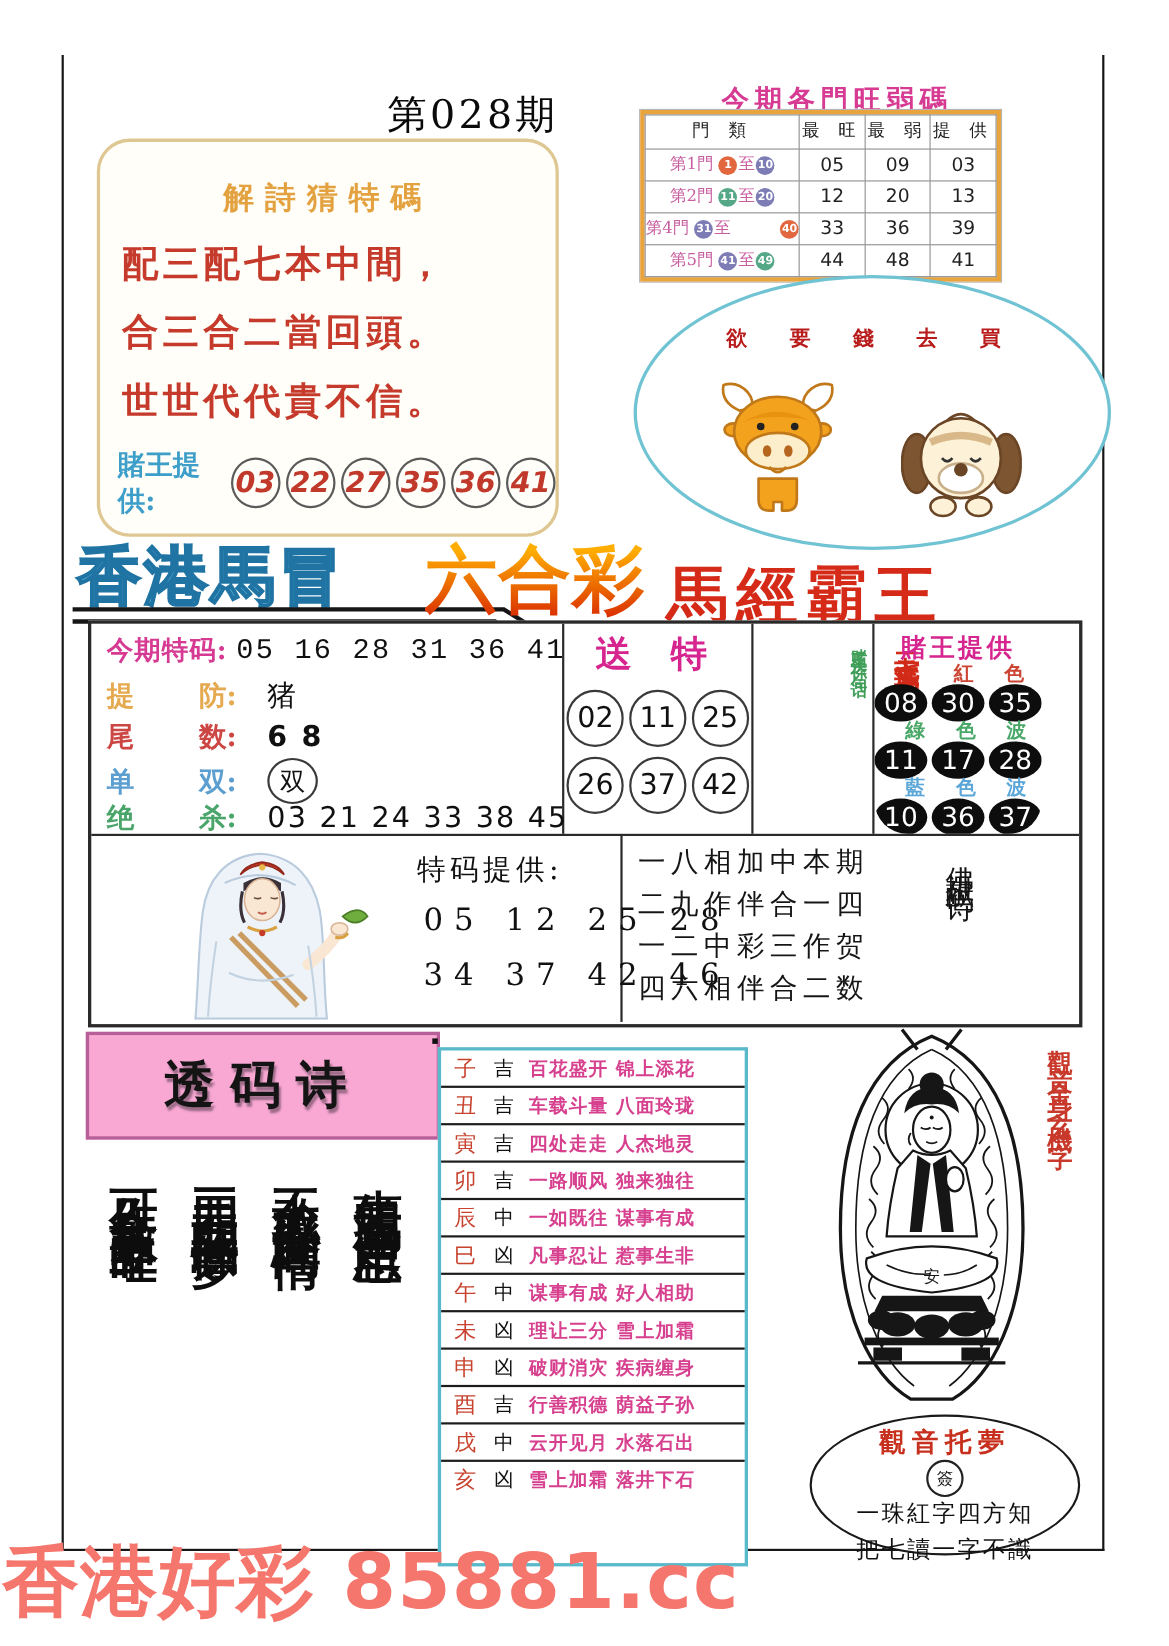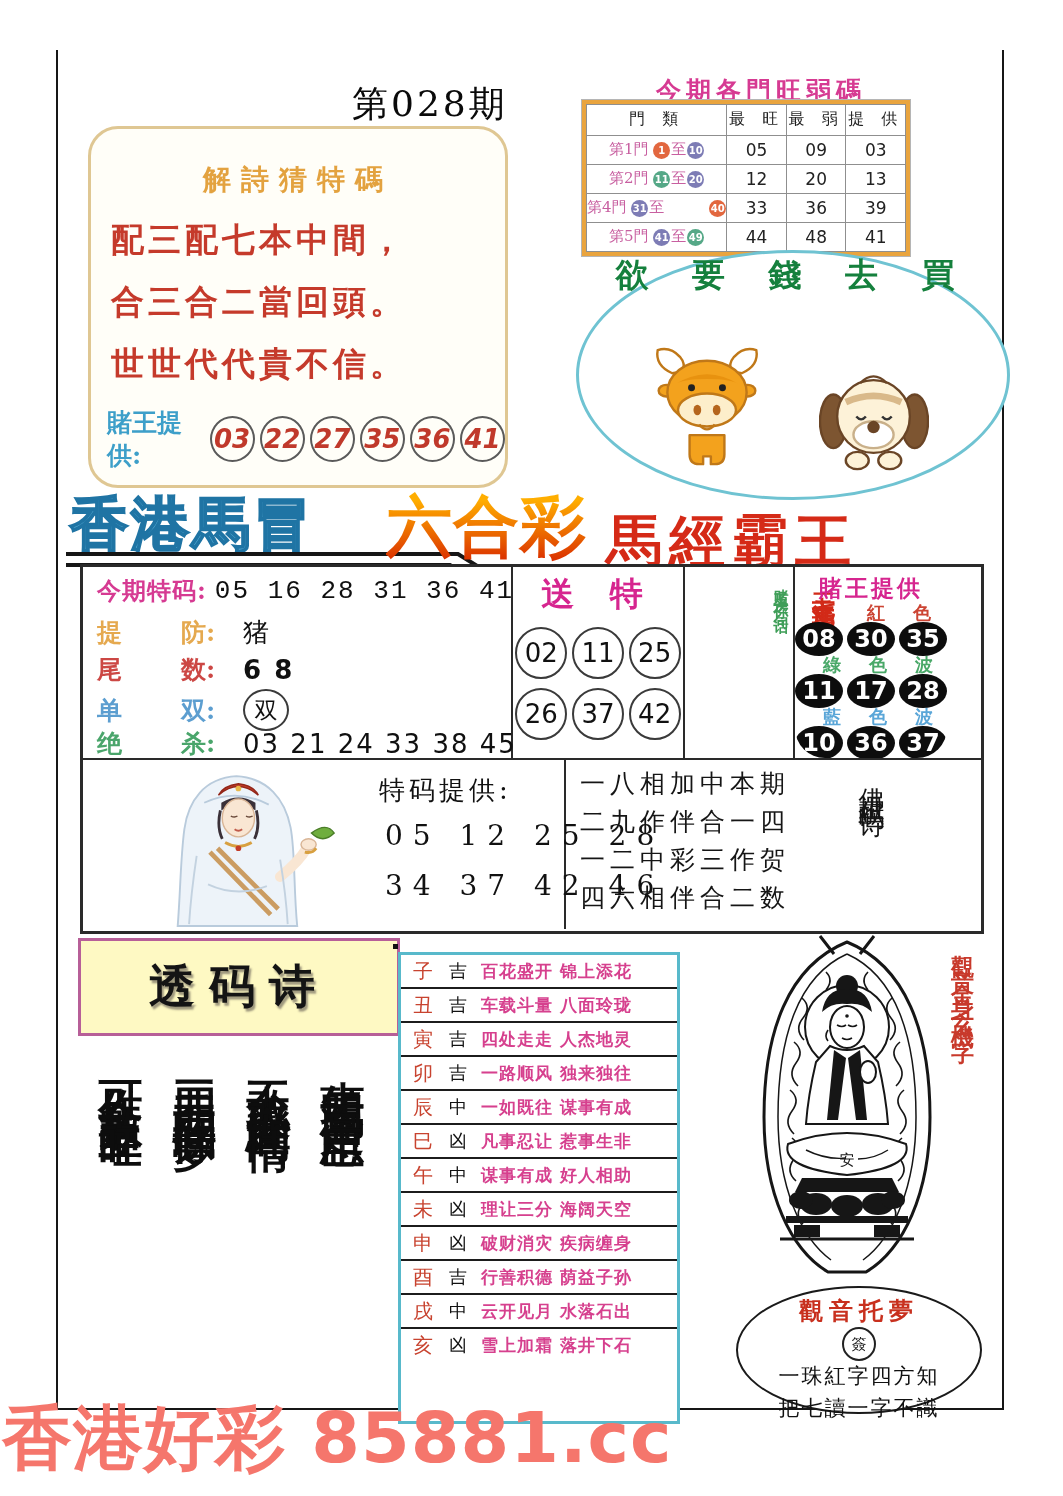--- a/index.html
+++ b/index.html
@@ -24,21 +24,21 @@
   .strength-box{left:582px;top:100px;width:320px;height:148px;border:4px solid #e9a43e;box-shadow:0 0 0 1px #b5b5b5;background:#fff;}
   .strength-box table{border-collapse:collapse;width:100%;height:100%;}
   .strength-box td{border:1px solid #8f8f8f;text-align:center;padding:0;}
   .strength-box tr:first-child td{font-size:16px;color:#222;letter-spacing:6px;}
   .gate-cell{width:112px;font-size:15px;color:#c85fa0;white-space:nowrap;}
   .zhi{color:#c85fa0;margin:0 1px;}
   .mini-ball{display:inline-flex;width:17px;height:17px;border-radius:50%;align-items:center;justify-content:center;color:#fff;font-size:10px;font-weight:bold;vertical-align:middle;font-family:"DejaVu Sans","Liberation Sans",sans-serif;}
   .num-cell{font-size:17px;color:#222;font-family:"DejaVu Sans","Liberation Sans",sans-serif;width:68px;}
   
   .wish-ellipse{left:576px;top:250px;width:428px;height:244px;border:3px solid #6fc3d2;border-radius:50%;background:#fff;}
-  .wish-text{text-align:center;color:#15803d;font-size:33px;font-weight:bold;letter-spacing:16px;}
+  .wish-text{margin-top:42px;text-align:center;color:#b91c1c;font-size:19px;font-weight:bold;letter-spacing:16px;}
   .ox-svg{position:absolute;left:70px;top:88px;width:116px;height:138px;}
   .dog-svg{position:absolute;left:240px;top:106px;width:110px;height:116px;}
   
   .banner-left{left:70px;top:486px;font-size:58px;font-weight:bold;color:#5cb2da;-webkit-text-stroke:2px #1f74a4;letter-spacing:3px;}
   .banner-swoosh{left:58px;top:544px;width:922px;height:48px;}
   .banner-center{left:386px;top:482px;font-size:66px;font-weight:bold;color:#e86a00;letter-spacing:1px;}
   @supports (-webkit-background-clip:text){
     .banner-center{background:linear-gradient(180deg,#ffae00 20%,#d92b00 90%);-webkit-background-clip:text;color:transparent;}
   }
   .banner-right{left:606px;top:504px;font-size:56px;font-weight:bold;color:#d52a17;letter-spacing:7px;}
@@ -64,29 +64,29 @@
   .songte-title{margin-top:5px;text-align:center;color:#d6258f;font-size:33px;font-weight:bold;letter-spacing:12px;}
   .st-grid{margin-top:10px;display:grid;grid-template-columns:repeat(3,1fr);row-gap:9px;justify-items:center;}
   .st-ball{width:48px;height:48px;border:2px solid #3a3a3a;border-radius:50%;display:flex;align-items:center;justify-content:center;font-size:26px;color:#111;font-family:"DejaVu Sans","Liberation Sans",sans-serif;}
   .quote-small{position:absolute;left:688px;top:10px;writing-mode:vertical-rl;font-size:15px;font-weight:bold;color:#3f9e58;letter-spacing:5px;}
   .quote-big{position:absolute;left:726px;top:8px;writing-mode:vertical-rl;font-size:23px;font-weight:bold;color:#d22a18;letter-spacing:3px;}
   .cell-waves{position:absolute;left:712px;top:0;width:152px;height:191px;overflow:hidden;border-radius:30px;}
   .waves-title{margin-top:6px;text-align:center;color:#d6258f;font-size:23px;font-weight:bold;letter-spacing:3px;}
   .wave-label{text-align:center;font-size:18px;line-height:18px;font-weight:bold;letter-spacing:28px;padding-left:28px;white-space:nowrap;}
   .wl-red{color:#cc4433;margin-left:44px;}.wl-green{color:#49a868;}.wl-blue{color:#5aa6d8;}
   .wave-balls{display:flex;justify-content:center;gap:4px;}
-  .w-ball{width:50px;height:34px;background:#0d0d0d;border-radius:50%;color:#fff;display:flex;align-items:center;justify-content:center;font-size:24px;font-weight:bold;font-family:"DejaVu Sans","Liberation Sans",sans-serif;}
+  .w-ball{width:50px;height:34px;background:#0d0d0d;border-radius:50%;color:#fff;display:flex;align-items:center;justify-content:center;font-size:24px;font-weight:normal;font-family:"DejaVu Sans","Liberation Sans",sans-serif;}
   .guanyin-svg{position:absolute;left:6px;top:194px;width:295px;height:166px;}
   .temai-label{position:absolute;left:296px;top:206px;font-size:26px;letter-spacing:4px;color:#111;}
   .temai-line1{position:absolute;left:302px;top:252px;font-size:28px;letter-spacing:10px;color:#111;font-family:"DejaVu Serif","Liberation Serif",serif;}
   .temai-line2{position:absolute;left:302px;top:302px;font-size:28px;letter-spacing:10px;color:#111;font-family:"DejaVu Serif","Liberation Serif",serif;}
   .fozu-lines{position:absolute;left:497px;top:198px;font-size:25px;line-height:38px;letter-spacing:5px;color:#151515;}
   .fozu-vert{position:absolute;left:772px;top:200px;writing-mode:vertical-rl;font-size:26px;letter-spacing:6px;color:#151515;}
   
-  .tmc-box{left:78px;top:938px;width:316px;height:92px;border:3px solid #b75f98;display:flex;align-items:center;justify-content:center;background:#fef9c3;}
+  .tmc-box{left:78px;top:938px;width:316px;height:92px;border:3px solid #b75f98;display:flex;align-items:center;justify-content:center;background:#f9a8d4;}
   .tmc-text{font-size:46px;font-weight:bold;color:#141414;letter-spacing:14px;text-shadow:2px 3px 2px rgba(40,30,40,.45);}
   .tiny-dot{left:393px;top:944px;width:5px;height:5px;background:#111;}
   .vpoem{writing-mode:vertical-rl;font-size:44px;letter-spacing:8px;color:#0d0d0d;font-weight:600;top:1046px;height:372px;}
   .vp1{left:92px;}.vp2{left:166px;}.vp3{left:240px;}.vp4{left:314px;}
   
   .zodiac-box{left:398px;top:952px;width:276px;height:466px;border:3px solid #58b9cb;background:#fff;}
   .zodiac-pill{width:240px;height:38px;background:#0d0d0d;border-radius:20px;margin:6px auto 4px;color:#fff;text-align:center;line-height:38px;font-size:24px;font-weight:bold;letter-spacing:2px;}
   .z-row{display:flex;align-items:center;height:32px;border-bottom:2px solid #1c1c1c;padding-left:12px;}
   .z-row:last-child{border-bottom:none;}
   .z-b{width:36px;font-size:20px;color:#c8432f;}
@@ -355,21 +355,21 @@
         <span class="z-t">凡事忍让 惹事生非</span>
       </div>
     <div class="z-row">
         <span class="z-b">午</span>
         <span class="z-l">中</span>
         <span class="z-t">谋事有成 好人相助</span>
       </div>
     <div class="z-row">
         <span class="z-b">未</span>
         <span class="z-l">凶</span>
-        <span class="z-t">理让三分 海阔天空</span>
+        <span class="z-t">理让三分 雪上加霜</span>
       </div>
     <div class="z-row">
         <span class="z-b">申</span>
         <span class="z-l">凶</span>
         <span class="z-t">破财消灾 疾病缠身</span>
       </div>
     <div class="z-row">
         <span class="z-b">酉</span>
         <span class="z-l">吉</span>
         <span class="z-t">行善积德 荫益子孙</span>

